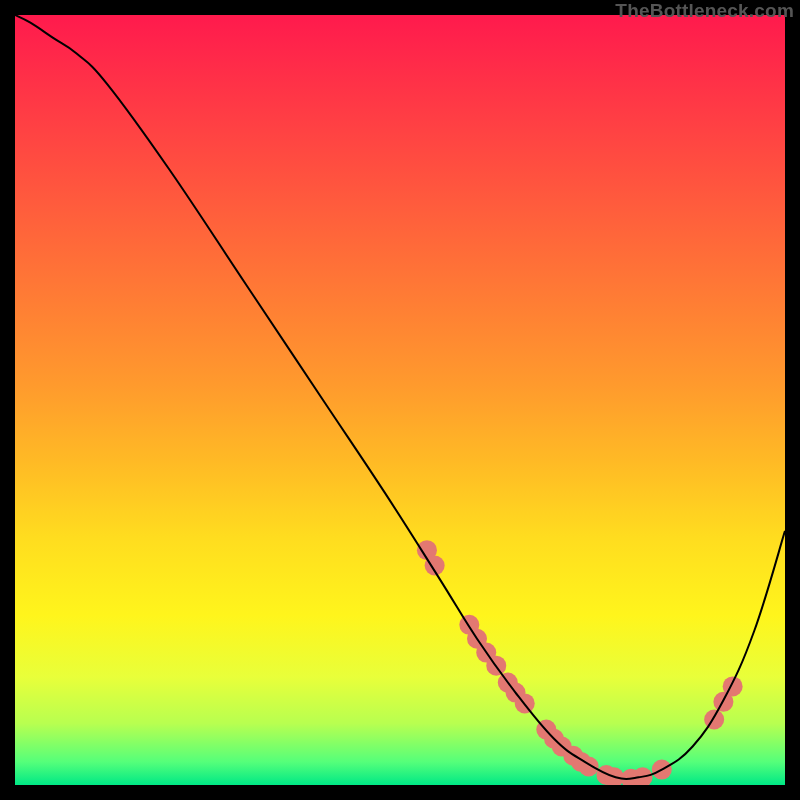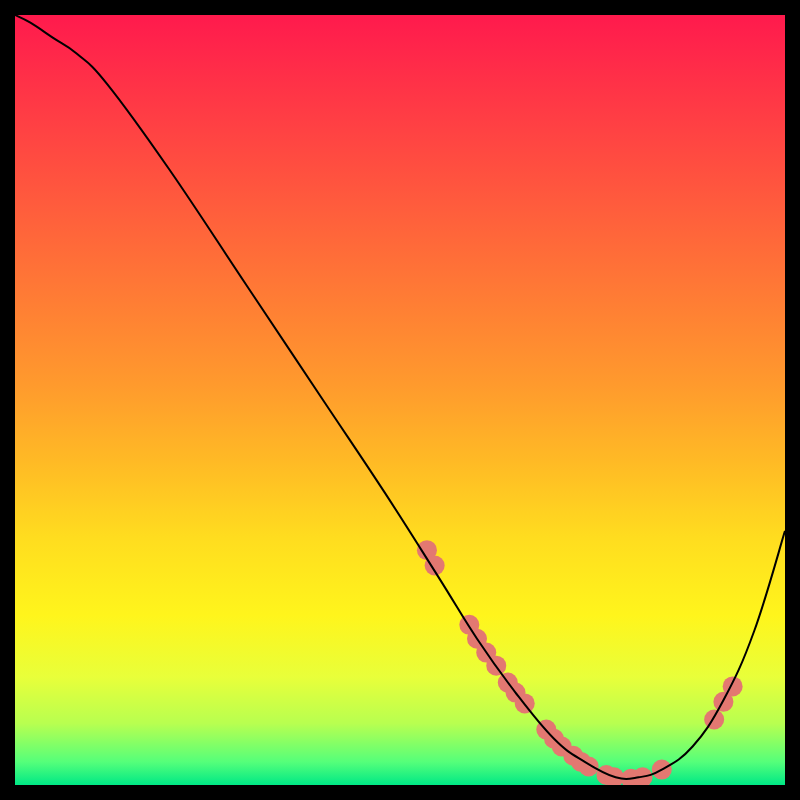--- a/index.html
+++ b/index.html
@@ -83,13 +83,14 @@
         <circle cx="616" cy="763.84" r="10" fill="#e37871"></circle>
         <circle cx="627.55" cy="762.3" r="10" fill="#e37871"></circle>
         <circle cx="646.8" cy="754.6" r="10" fill="#e37871"></circle>
         <circle cx="699.16" cy="704.55" r="10" fill="#e37871"></circle>
         <circle cx="708.4" cy="686.84" r="10" fill="#e37871"></circle>
         <circle cx="717.64" cy="671.44" r="10" fill="#e37871"></circle>
       </g>
     <path id="curve-path" fill="none" stroke="#000" stroke-width="2" d="M 0 0 C 3.08 1.5400000000000091 7.7 3.080000000000041 15.4 7.7000000000000455 C 23.1 12.32000000000005 29.259999999999998 16.940000000000033 38.5 23.100000000000023 C 47.74 29.260000000000012 50.82 29.260000000000012 61.6 38.5 C 72.38 47.73999999999999 73.91999999999999 46.19999999999996 92.39999999999999 69.29999999999995 C 110.88 92.39999999999995 126.28 113.96 154 154 C 181.72 194.04000000000002 200.2 223.3 231 269.5 C 261.8 315.7 280.28000000000003 343.42 308 385 C 335.71999999999997 426.58 346.49999999999994 441.97999999999996 369.59999999999997 477.4 C 392.7 512.8199999999999 405.02000000000004 532.84 423.50000000000006 562.1 C 441.9800000000001 591.36 446.6 600.6 462 623.7 C 477.4 646.8000000000001 485.1 657.58 500.5 677.6 C 515.9 697.62 525.14 709.9399999999999 539 723.8 C 552.86 737.66 557.4799999999999 739.1999999999999 569.8 746.9 C 582.12 754.6 589.82 759.2199999999999 600.6 762.3 C 611.38 765.38 614.46 763.8399999999999 623.7 762.3 C 632.94 760.76 636.02 760.76 646.8 754.6 C 657.5799999999999 748.44 665.28 745.36 677.6 731.5 C 689.9200000000001 717.64 696.08 708.4 708.4 685.3 C 720.7199999999999 662.1999999999999 726.8799999999999 649.88 739.1999999999999 616 C 751.52 582.12 763.84 535.92 770 515.9"></path>
   </svg>
 
+  <div class="watermark">TheBottleneck.com</div>
 </div>
 
 </body></html>

